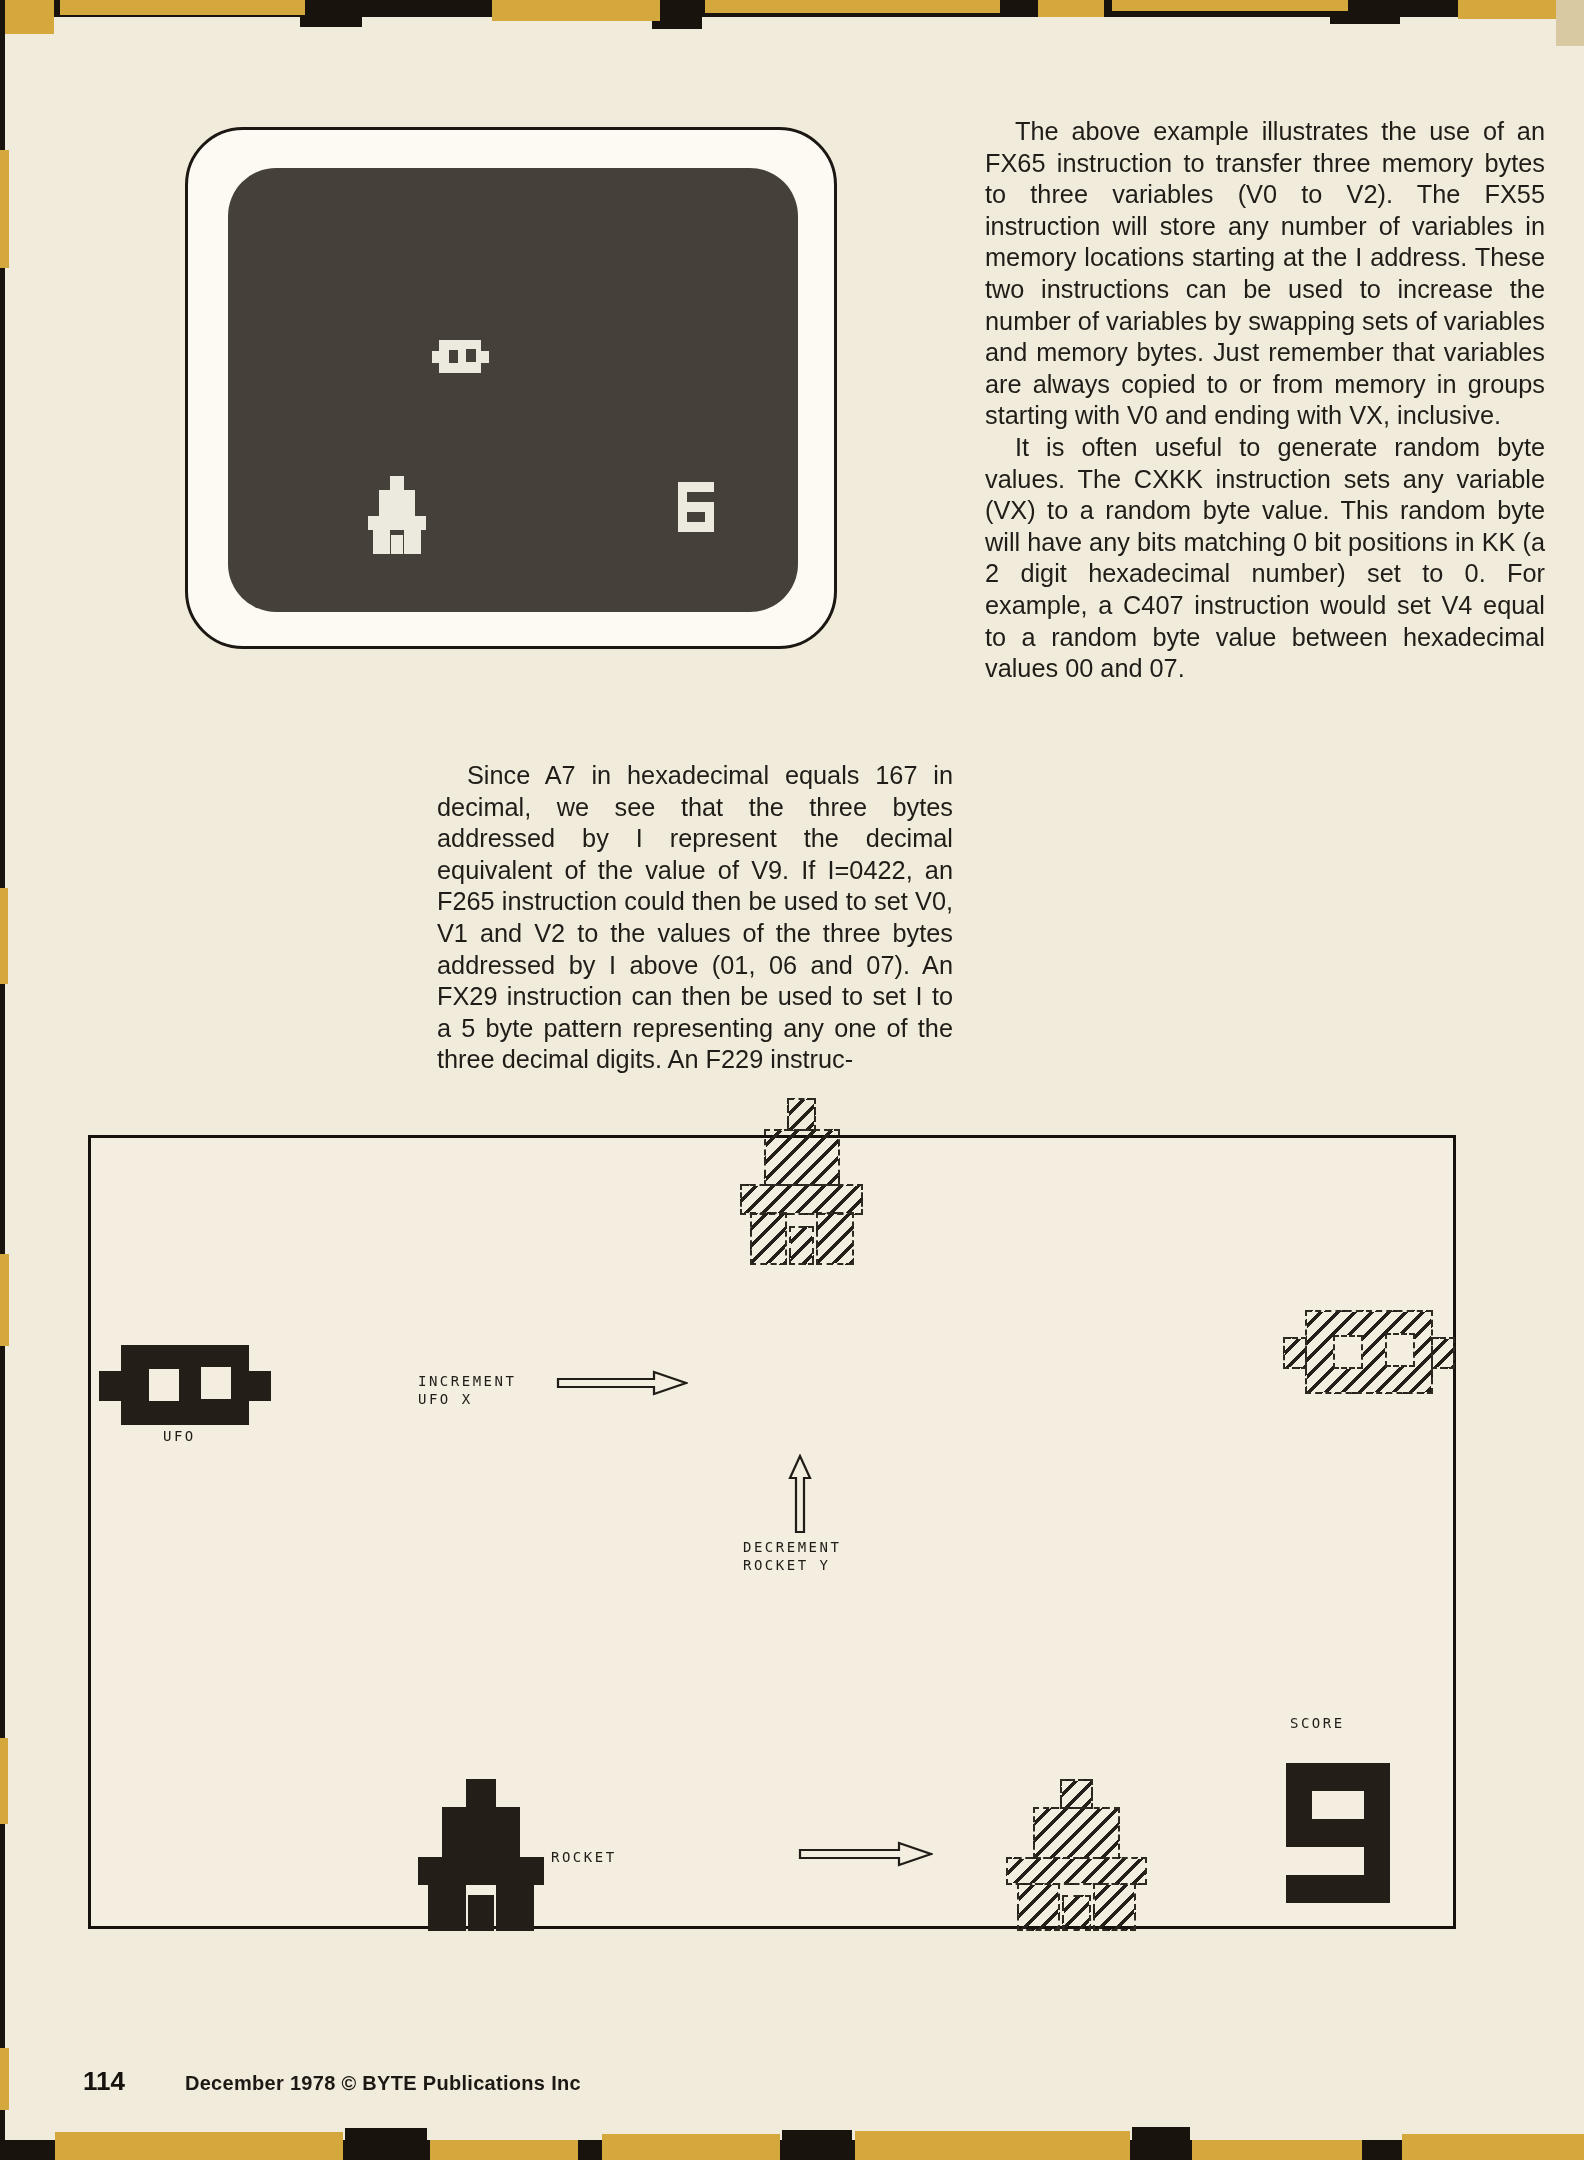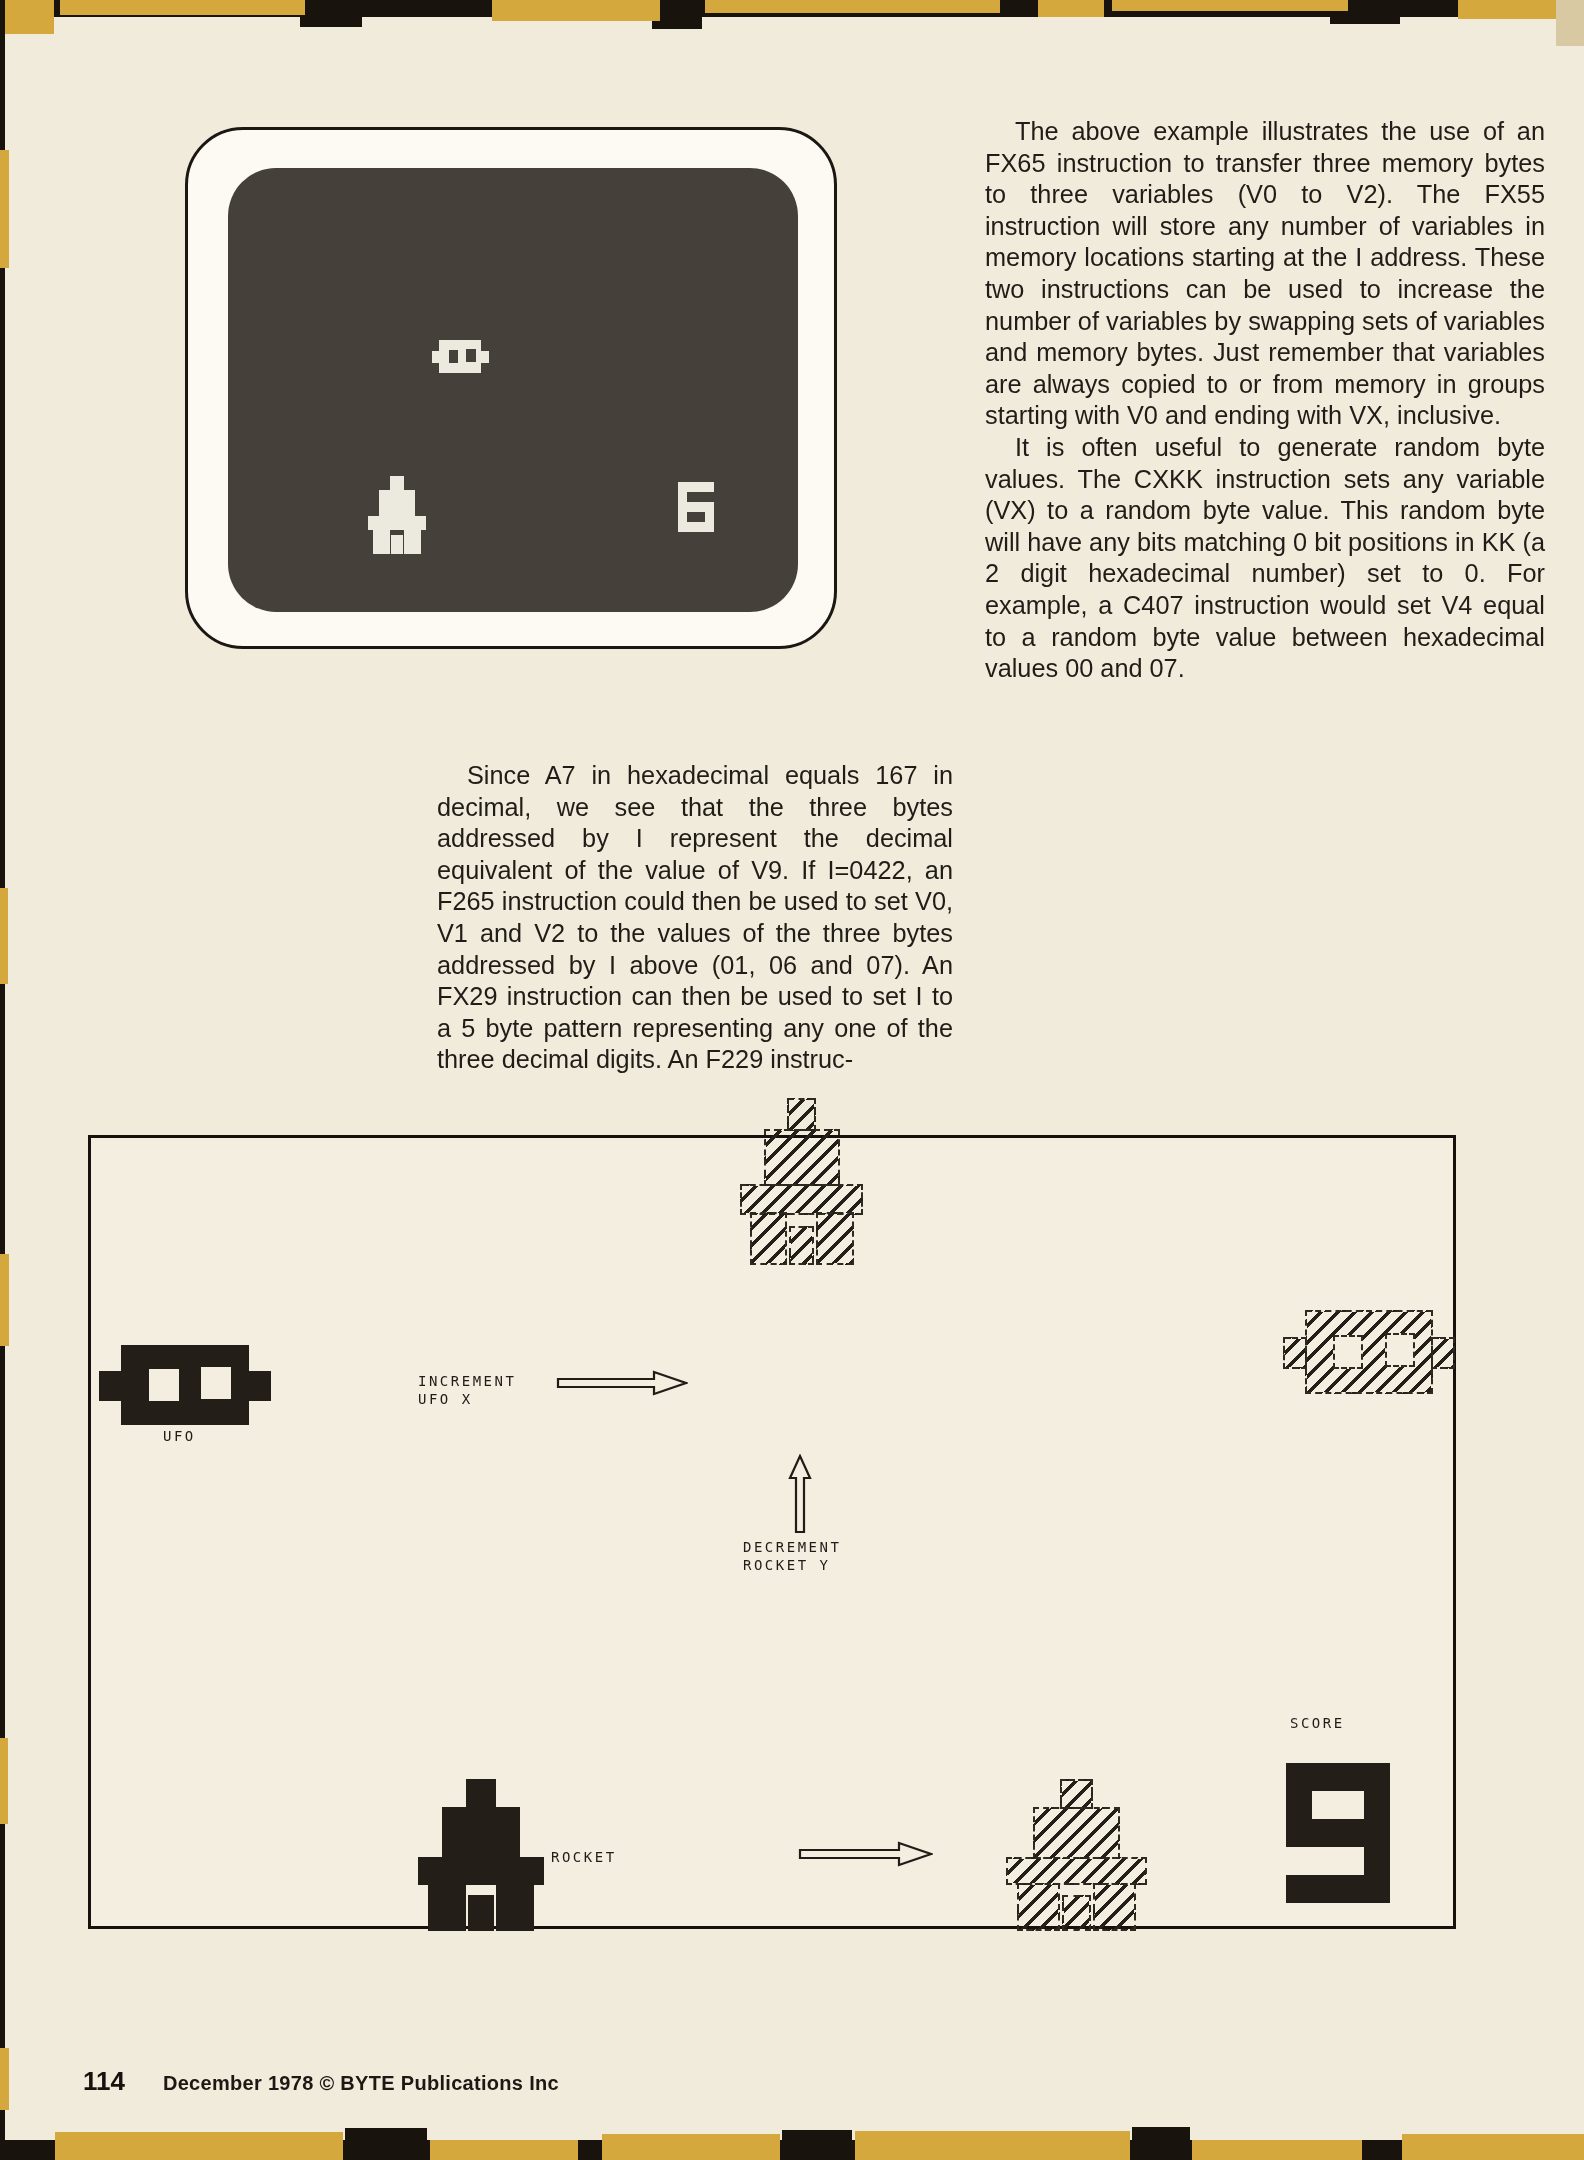--- a/index.html
+++ b/index.html
@@ -24,21 +24,21 @@
   .left-col{left:437px;top:760px;width:516px;}
   .right-col{left:985px;top:116px;width:560px;}
   
   .figure{position:absolute;left:88px;top:1135px;width:1368px;height:794px;
           border:3px solid #16110c;background:var(--figure_bg);}
   .fig-item{position:absolute;}
   .fig-label{position:absolute;font-family:"DejaVu Sans Mono",monospace;font-size:14px;
              letter-spacing:2.5px;line-height:18px;color:var(--ink);white-space:nowrap;}
   .hatch{position:absolute;border:2px dashed #2e2921;
          background:repeating-linear-gradient(135deg,rgba(0,0,0,0) 0 8px,#231f19 8px 12px);}
-  .footer{position:absolute;left:83px;top:2066px;display:flex;align-items:baseline;gap:38px;}
+  .footer{position:absolute;left:83px;top:2066px;display:flex;align-items:baseline;gap:60px;}
   .pagenum{font-size:26px;font-weight:700;color:#17120d;}
   .foot-text{font-size:20px;font-weight:700;letter-spacing:0.3px;color:#1d1813;}
 </style>
 </head>
 <body>
 
 <div class="page">
 
   <div>
     <div class="e" style="left:0;top:0;width:1584px;height:17px;background:var(--edge)"></div>

